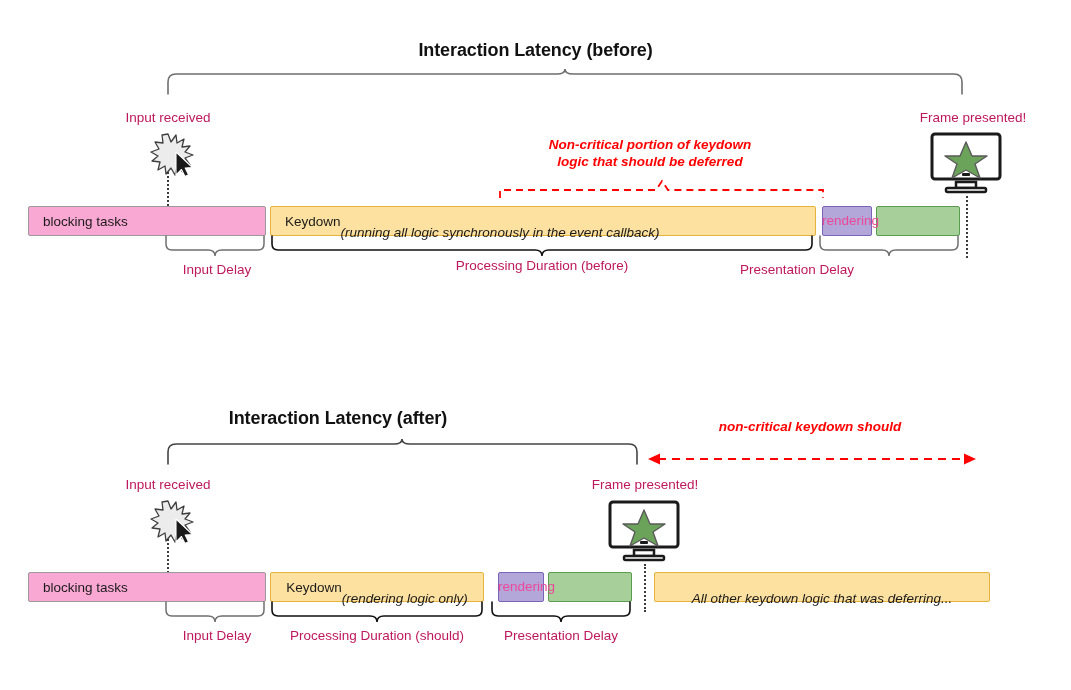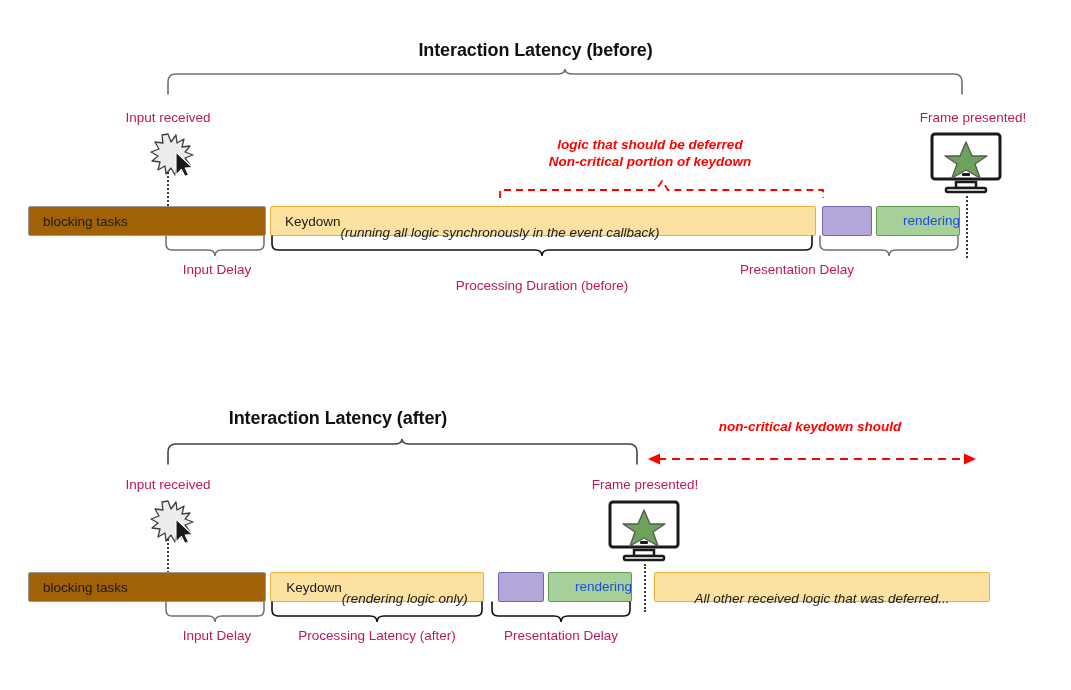--- a/index.html
+++ b/index.html
@@ -55,21 +55,21 @@
     box-sizing: border-box;
     height: 30px;
     border-radius: 2px;
     display: flex;
     align-items: center;
     font-size: 13.5px;
     overflow: visible;
     white-space: nowrap;
   }
   .bar-blocking {
-    background: #a16207;
+    background: #f9a8d4;
     border: 1px solid #9a9a9a;
     padding-left: 14px;
     color: #1a1a1a;
   }
   .bar-keydown {
     background: #fde1a0;
     border: 1px solid #e8b33c;
     padding-left: 14px;
     color: #1a1a1a;
   }
@@ -82,23 +82,23 @@
   .bar-purple {
     background: #b3a6d9;
     border: 1px solid #7b63b8;
   }
   .bar-green {
     background: #a6cf9a;
     border: 1px solid #5c9c4f;
   }
   .rendering-label {
     font-size: 13.5px;
-    color: #1d4ed8;
-    white-space: nowrap;
-    text-align: right;
+    color: #ec4899;
+    white-space: nowrap;
+    text-align: left;
   }
   .ital { font-style: italic; margin-top: 22px; }
 
   
   .vguide {
     border-left: 2px dotted #3b3b3b;
     width: 0;
   }
 
   svg { display: block; overflow: visible; }
@@ -117,22 +117,22 @@
   <div class="abs caption" style="left:98px; top:110px; width:140px;">Input received</div>
 
   <svg class="abs" style="left:148px; top:130px;" width="56" height="48">
     <path d="M20,4 L23,12 L28,5 L29,13 L36,9 L34,17 L42,16 L37,22 L45,25 L37,28 L42,35 L34,34 L35,42 L29,37 L27,45 L23,38 L18,44 L17,36 L10,40 L12,32 L4,31 L10,26 L3,22 L11,19 L7,12 L15,13 L14,5 Z" fill="#ececec" stroke="#3f3f3f" stroke-width="1.3" stroke-linejoin="round"></path>
     <path d="M28,22 L28,45 L33.5,39.5 L37,46.5 L40.5,44.8 L37.2,38 L44.5,37.5 Z" fill="#1a1a1a" stroke="#ffffff" stroke-width="1.1" stroke-linejoin="round"></path>
   </svg>
 
   <div class="abs vguide" style="left:167px; top:172px; height:42px;"></div>
 
   <div class="abs red-note" style="left:470px; top:136px; width:360px;">
+    <div>Non-critical portion of keydown</div>
     <div>logic that should be deferred</div>
-    <div>Non-critical portion of keydown</div>
   </div>
 
   <svg class="abs" style="left:494px; top:176px;" width="340" height="28">
     <path d="M 6,22 L 6,14 L 162,14 L 168,5 L 174,14 L 329,14 L 329,22" fill="none" stroke="#ff0000" stroke-width="1.8" stroke-dasharray="7,5" stroke-linecap="butt"></path>
   </svg>
 
   <div class="abs caption" style="left:898px; top:110px; width:150px;">Frame presented!</div>
 
   <svg class="abs" style="left:928px; top:132px;" width="76" height="62">
     <rect x="4" y="2" width="68" height="45" rx="3" fill="#ffffff" stroke="#1a1a1a" stroke-width="3"></rect>
@@ -161,21 +161,21 @@
   <div class="abs rendering-label" style="left:822px; top:213px; width:138px;">rendering</div>
 
   <svg class="abs" style="left:160px; top:236px;" width="120" height="22">
     <path d="M 6,0 L 6,8 Q 6,14 12,14 L 48,14 Q 55,14 55,20 Q 55,14 62,14 L 98,14 Q 104,14 104,8 L 104,0" fill="none" stroke="#6f6f6f" stroke-width="1.5" stroke-linecap="round"></path>
   </svg>
   <div class="abs caption" style="left:162px; top:262px; width:110px;">Input Delay</div>
 
   <svg class="abs" style="left:266px; top:236px;" width="562" height="22">
     <path d="M 6,0 L 6,8 Q 6,14 12,14 L 269,14 Q 276,14 276,20 Q 276,14 283,14 L 540,14 Q 546,14 546,8 L 546,0" fill="none" stroke="#111111" stroke-width="1.6" stroke-linecap="round"></path>
   </svg>
-  <div class="abs caption" style="left:432px; top:278px; width:220px;">Processing Duration (before)</div>
+  <div class="abs caption" style="left:432px; top:258px; width:220px;">Processing Duration (before)</div>
 
   <svg class="abs" style="left:814px; top:236px;" width="160" height="22">
     <path d="M 6,0 L 6,8 Q 6,14 12,14 L 68,14 Q 75,14 75,20 Q 75,14 82,14 L 138,14 Q 144,14 144,8 L 144,0" fill="none" stroke="#6f6f6f" stroke-width="1.5" stroke-linecap="round"></path>
   </svg>
   <div class="abs caption" style="left:722px; top:262px; width:150px;">Presentation Delay</div>
 
   <div class="abs section-title" style="left:28px; top:408px; width:620px;">Interaction Latency (after)</div>
 
   <svg class="abs" style="left:160px; top:438px;" width="500" height="30">
     <path d="M 8,26 L 8,14 Q 8,6 16,6 L 234,6 Q 242,6 242,1 Q 242,6 250,6 L 469,6 Q 477,6 477,14 L 477,26" fill="none" stroke="#444444" stroke-width="1.6" stroke-linecap="round"></path>
@@ -222,31 +222,31 @@
       <span class="ital">(rendering logic only)</span>
   </div>
 
   <div class="abs bar bar-purple" style="left:498px; top:572px; width:46px;"></div>
 
   <div class="abs bar bar-green" style="left:548px; top:572px; width:84px;"></div>
 
   <div class="abs rendering-label" style="left:498px; top:579px; width:134px;">rendering</div>
 
   <div class="abs bar bar-keydown-center" style="left:654px; top:572px; width:336px;">
-    <span class="ital">All other received logic that was deferred...</span>
+    <span class="ital">All other keydown logic that was deferring...</span>
   </div>
 
   <svg class="abs" style="left:160px; top:602px;" width="120" height="22">
     <path d="M 6,0 L 6,8 Q 6,14 12,14 L 48,14 Q 55,14 55,20 Q 55,14 62,14 L 98,14 Q 104,14 104,8 L 104,0" fill="none" stroke="#6f6f6f" stroke-width="1.5" stroke-linecap="round"></path>
   </svg>
   <div class="abs caption" style="left:162px; top:628px; width:110px;">Input Delay</div>
 
   <svg class="abs" style="left:266px; top:602px;" width="232" height="22">
     <path d="M 6,0 L 6,8 Q 6,14 12,14 L 104,14 Q 111,14 111,20 Q 111,14 118,14 L 210,14 Q 216,14 216,8 L 216,0" fill="none" stroke="#111111" stroke-width="1.6" stroke-linecap="round"></path>
   </svg>
-  <div class="abs caption" style="left:282px; top:628px; width:190px;">Processing Latency (after)</div>
+  <div class="abs caption" style="left:282px; top:628px; width:190px;">Processing Duration (should)</div>
 
   <svg class="abs" style="left:486px; top:602px;" width="164" height="22">
     <path d="M 6,0 L 6,8 Q 6,14 12,14 L 68,14 Q 75,14 75,20 Q 75,14 82,14 L 138,14 Q 144,14 144,8 L 144,0" fill="none" stroke="#111111" stroke-width="1.6" stroke-linecap="round"></path>
   </svg>
   <div class="abs caption" style="left:486px; top:628px; width:150px;">Presentation Delay</div>
 
 </div>
 
 </body></html>

